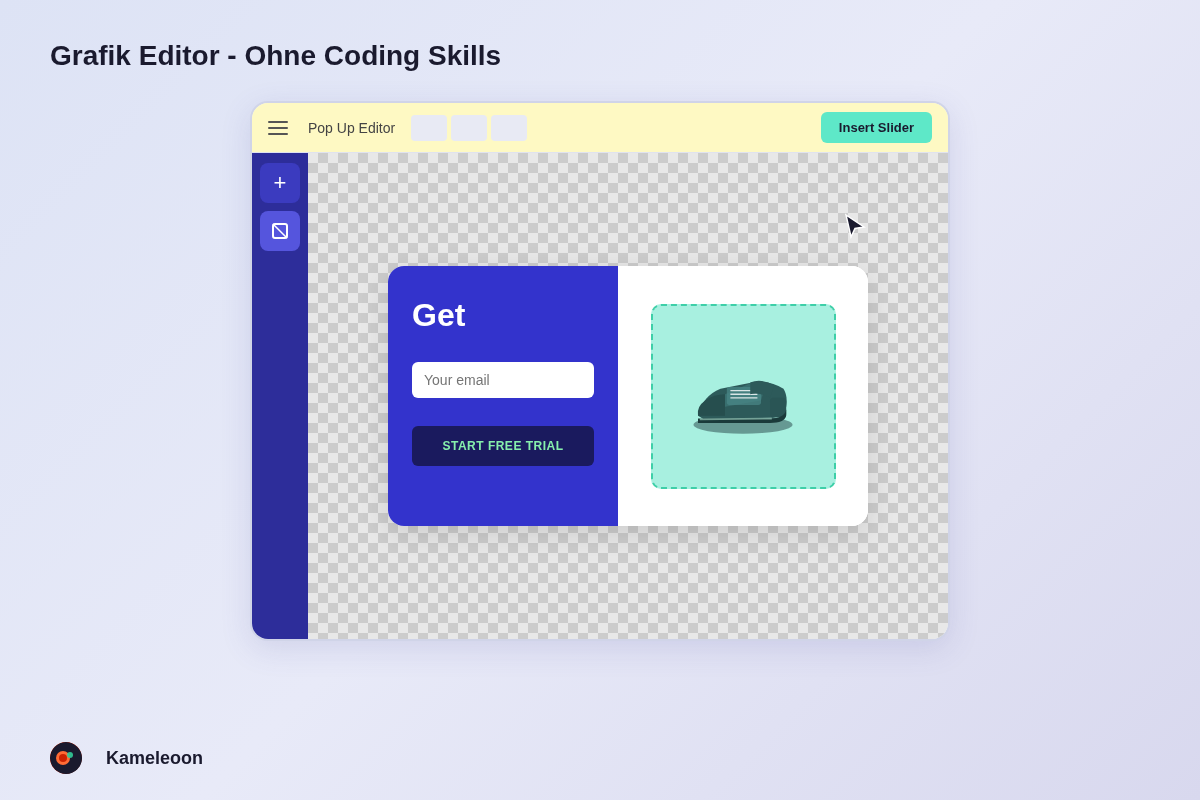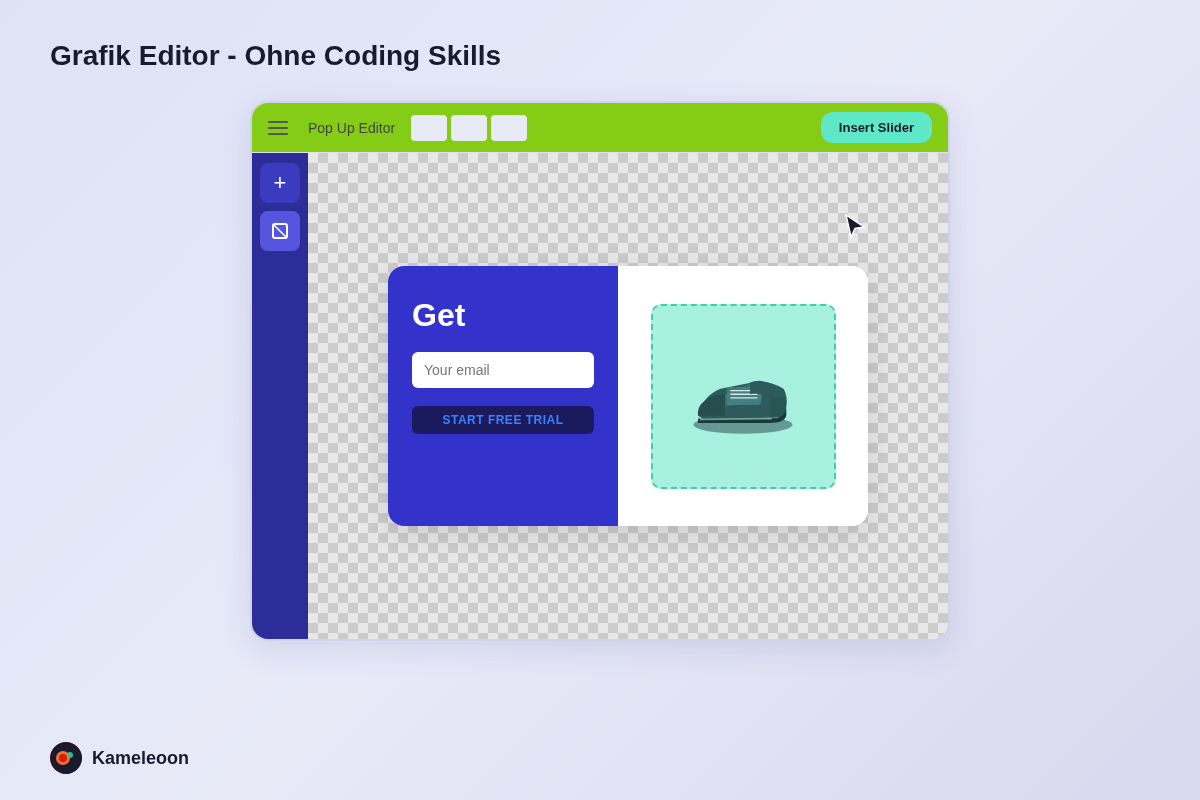--- a/index.html
+++ b/index.html
@@ -32,21 +32,21 @@
       overflow: hidden;
       display: flex;
       flex-direction: column;
       box-shadow: 0 8px 30px rgba(80, 80, 160, 0.15);
       align-self: center;
       margin-top: 0;
     }
 
     
     .top-bar {
-      background: #84cc16;
+      background: #fef9c3;
       height: 50px;
       display: flex;
       align-items: center;
       padding: 0 16px;
       border-bottom: 1px solid #e0e3ef;
       flex-shrink: 0;
     }
 
     .hamburger-icon {
       display: flex;
@@ -80,21 +80,21 @@
       background: #e8eaf4;
       border-radius: 4px;
       border: none;
       cursor: pointer;
     }
 
     .insert-slider-btn {
       background: #5ee8c8;
       color: #1a1a2e;
       border: none;
-      border-radius: 12px;
+      border-radius: 6px;
       padding: 8px 18px;
       font-size: 13px;
       font-weight: 600;
       cursor: pointer;
       margin-left: 6px;
     }
 
     
     .editor-body {
       display: flex;
@@ -170,21 +170,21 @@
       min-height: 260px;
       position: relative;
     }
 
     .popup-left {
       background: #3333cc;
       width: 230px;
       padding: 30px 24px 36px 24px;
       display: flex;
       flex-direction: column;
-      gap: 18px;
+      gap: 28px;
       flex-shrink: 0;
     }
 
     .popup-headline {
       color: white;
       font-size: 32px;
       font-weight: 800;
       line-height: 1.2;
     }
 
@@ -194,24 +194,24 @@
       border-radius: 6px;
       height: 36px;
       padding: 0 12px;
       font-size: 14px;
       color: #999;
       outline: none;
     }
 
     .popup-cta-btn {
       background: #1a1a5e;
-      color: #3b82f6;
+      color: #86efac;
       border: none;
       border-radius: 6px;
-      height: 28px;
+      height: 40px;
       font-size: 12px;
       font-weight: 700;
       letter-spacing: 0.5px;
       cursor: pointer;
     }
 
     .popup-right {
       flex: 1;
       background: white;
       display: flex;
@@ -238,21 +238,21 @@
       height: 90px;
     }
 
     
     .bottom-bar {
       position: absolute;
       bottom: 26px;
       left: 50px;
       display: flex;
       align-items: center;
-      gap: 10px;
+      gap: 24px;
     }
 
     .brand-logo {
       width: 32px;
       height: 32px;
       border-radius: 50%;
       background: radial-gradient(circle at 40% 40%, #ff6b35, #cc2200 60%, #1a1a2e 80%);
       display: flex;
       align-items: center;
       justify-content: center;

